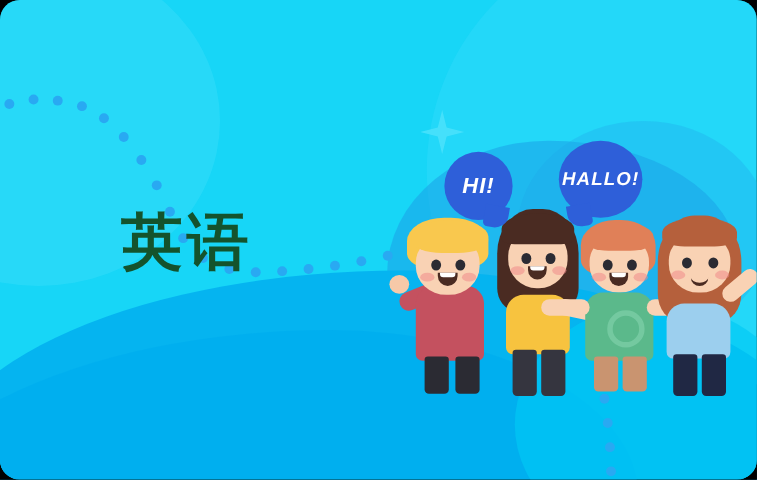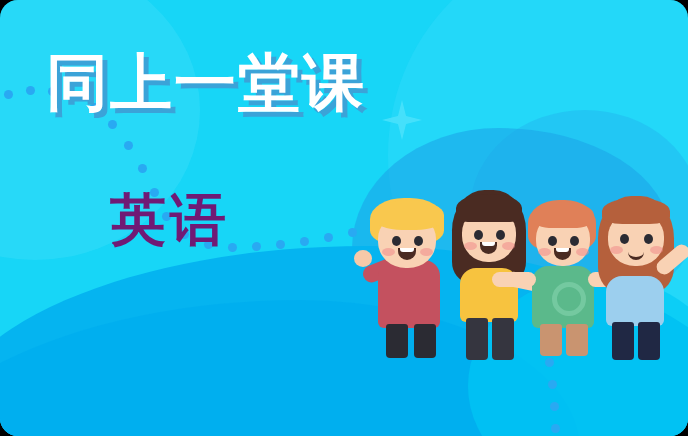--- a/index.html
+++ b/index.html
@@ -31,21 +31,21 @@
            clip-path:polygon(50% 0%,60% 40%,100% 50%,60% 60%,50% 100%,40% 60%,0% 50%,40% 40%);}
 
   
   .dot{position:absolute;width:9px;height:9px;border-radius:50%;background:#29A9F2;}
 
   
   .title{position:absolute;left:46px;top:52px;font-size:62px;font-weight:bold;
          color:#ffffff;letter-spacing:2px;line-height:1;
          text-shadow:5px 5px 0 #3BA3D8;white-space:nowrap;}
   .subtitle{position:absolute;left:110px;top:192px;font-size:56px;font-weight:bold;
-            color:#701a75;letter-spacing:4px;line-height:1;white-space:nowrap;}
+            color:#14532d;letter-spacing:4px;line-height:1;white-space:nowrap;}
   .grade-badge{position:absolute;left:106px;top:272px;width:152px;height:46px;
                border-radius:24px;background:#7CEAFB;display:flex;align-items:center;
                justify-content:center;}
   .grade-badge span{font-size:27px;font-weight:bold;color:#1F5B8F;letter-spacing:1px;}
 
   
   .bubble{position:absolute;border-radius:50%;background:#2E5FD9;display:flex;
           align-items:center;justify-content:center;}
   .bubble span{color:#fff;font-style:italic;font-weight:bold;letter-spacing:1px;}
   .bubble::after{content:"";position:absolute;width:22px;height:20px;background:#2E5FD9;}
@@ -185,17 +185,22 @@
       <div style="position:absolute;left:36px;top:54px;width:16px;height:7px;
            border-bottom:3px solid #4A2B22;border-radius:0 0 10px 10px;"></div>
       <div class="body" style="left:14px;top:80px;width:58px;height:50px;background:#9CCFEE;"></div>
       <div class="arm" style="left:62px;top:56px;width:38px;height:15px;background:#F9D2B4;
            transform:rotate(-40deg);"></div>
       <div class="leg" style="left:20px;top:126px;width:22px;height:38px;background:#202844;"></div>
       <div class="leg" style="left:46px;top:126px;width:22px;height:38px;background:#202844;"></div>
     </div>
   </div>
 
-
-  <div class="title">同上一堂课</div>
+  <div class="bubble" id="bubble-hi">
+    <span>HI!</span>
+  </div>
+  <div class="bubble" id="bubble-hallo">
+    <span>HALLO!</span>
+  </div>
+
   <div class="subtitle">英语</div>
 
 </div>
 
 </body></html>

